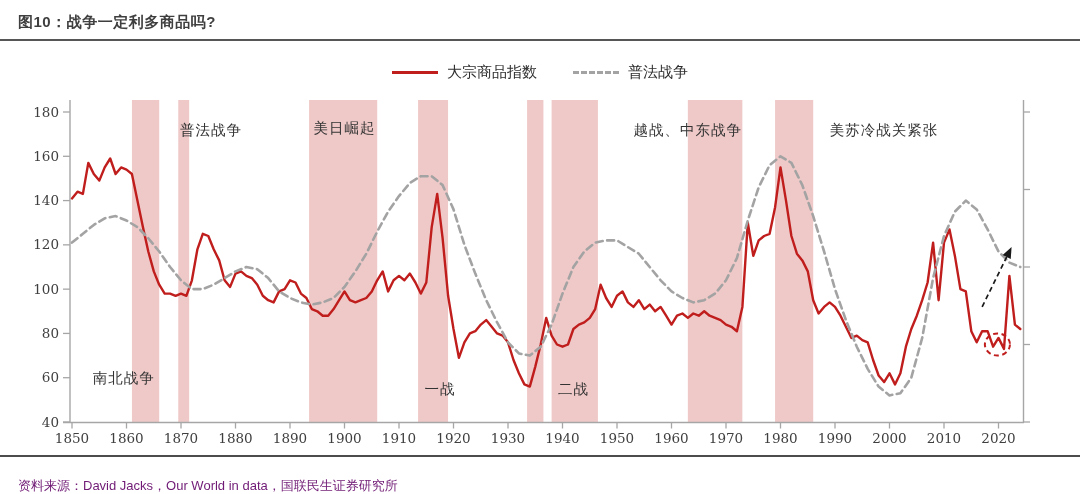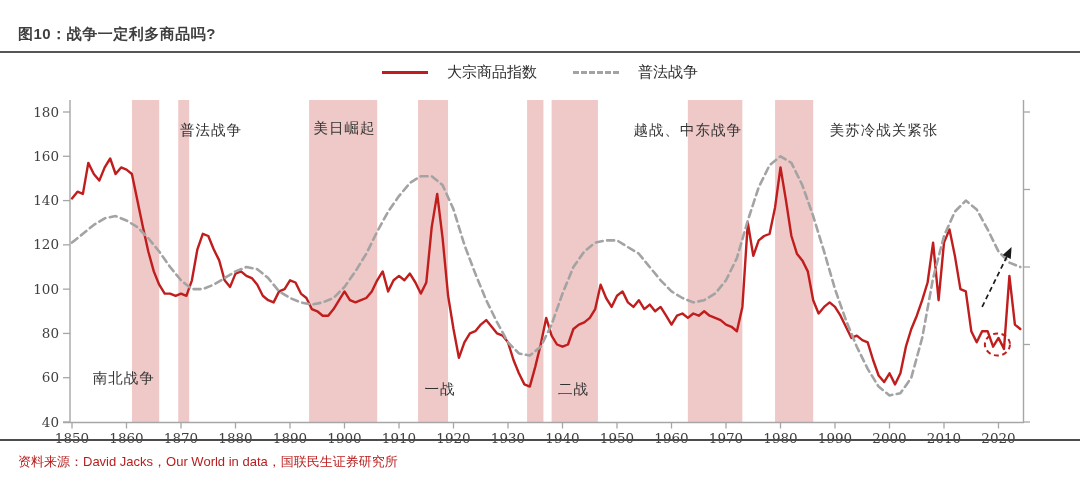--- a/index.html
+++ b/index.html
@@ -1,30 +1,30 @@
 <!DOCTYPE html>
 <html><head>
 <meta charset="utf-8">
 <style>
   html,body{margin:0;padding:0;background:#fff;}
   .page{position:relative;width:1080px;height:494px;background:#ffffff;overflow:hidden;
         font-family:"Liberation Sans", sans-serif;}
-  .title-bar{position:absolute;top:12px;left:0;width:1080px;height:39px;border-bottom:2px solid #565656;}
+  .title-bar{position:absolute;top:0;left:0;width:1080px;height:39px;border-bottom:2px solid #565656;}
   .title-bar h1{margin:13px 0 0 18px;font-size:15px;font-weight:bold;color:#3f3f3f;
         font-family:"Liberation Sans", sans-serif;letter-spacing:.5px;}
   .legend{position:absolute;top:63px;left:0;width:1080px;display:flex;justify-content:center;
         align-items:center;gap:36px;}
-  .legend-item{display:flex;align-items:center;gap:19px;}
+  .legend-item{display:flex;align-items:center;gap:9px;}
   .swatch{display:inline-block;width:46px;height:0;}
   .swatch.solid{border-top:3px solid #C01D1D;}
   .swatch.dashed{border-top:3px dashed #A3A3A3;}
   .legend-label{font-family:"DejaVu Serif","Liberation Serif",serif;font-size:15px;color:#2f2f2f;}
   #chart{position:absolute;top:90px;left:0;}
-  .source{position:absolute;top:439px;left:0;width:1080px;border-top:2px solid #4c4c4c;
-        padding:12px 0 0 18px;font-size:13px;color:#b91c1c;box-sizing:border-box;}
+  .source{position:absolute;top:455px;left:0;width:1080px;border-top:2px solid #4c4c4c;
+        padding:20px 0 0 18px;font-size:13px;color:#701a75;box-sizing:border-box;}
   svg text{font-family:"DejaVu Serif","Liberation Serif",serif;}
 </style>
 </head>
 <body>
 
 <div class="page">
 
   <div class="title-bar">
     <h1>图10：战争一定利多商品吗?</h1>
   </div>

